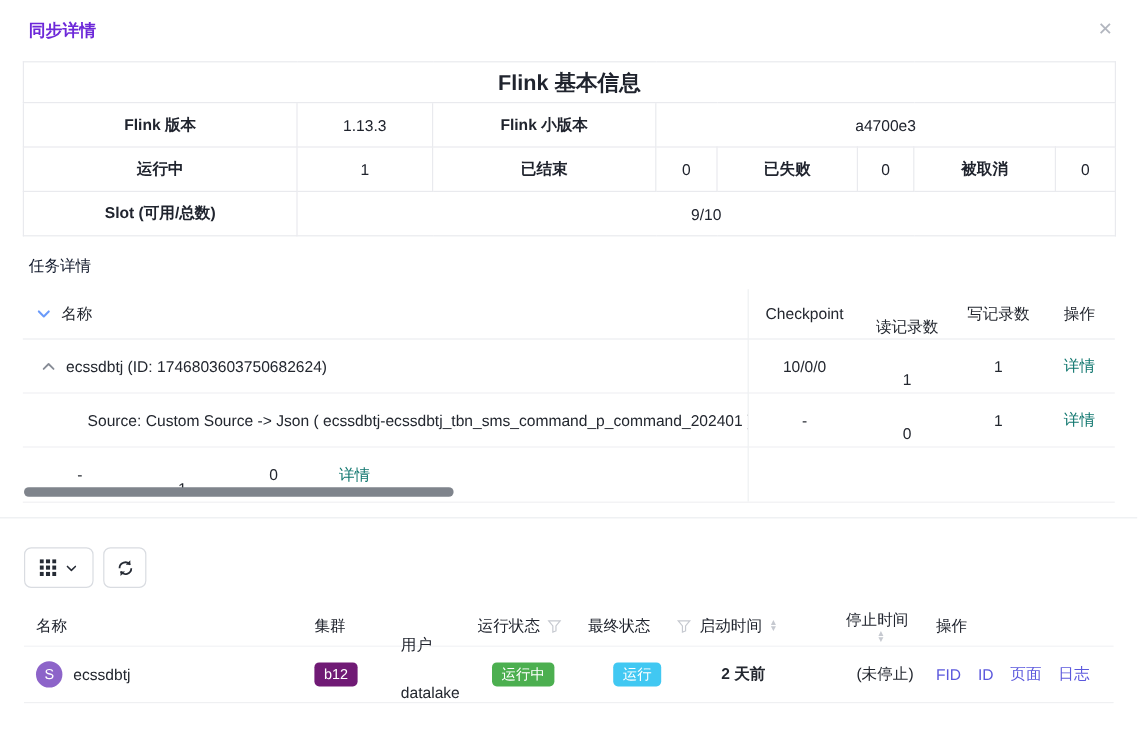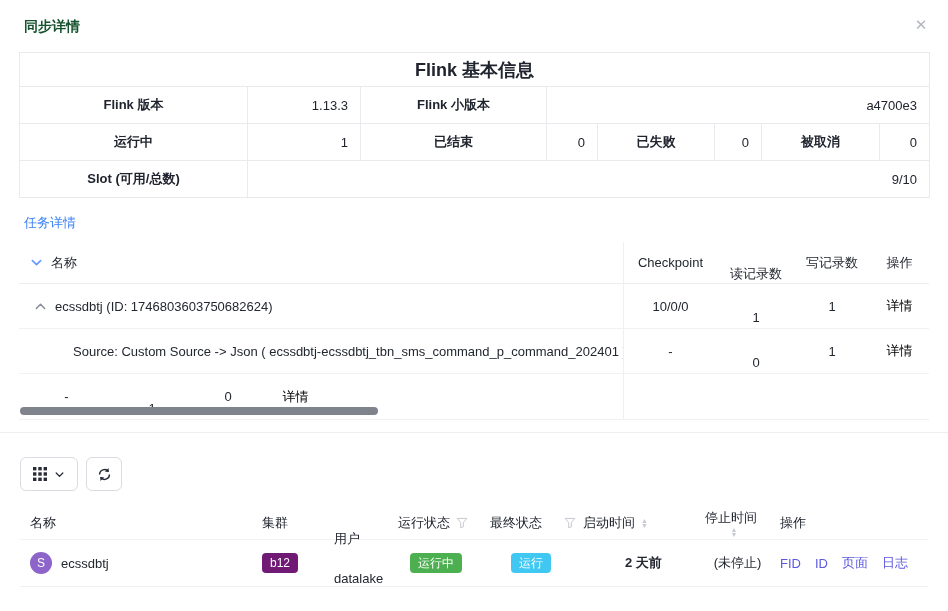--- a/index.html
+++ b/index.html
@@ -2,45 +2,45 @@
 <html><head>
 <meta charset="utf-8">
 <style>
   * { margin:0; padding:0; box-sizing:border-box; }
   html,body { background:#fff; }
   body { font-family:"Liberation Sans","DejaVu Sans",sans-serif; color:#23272f; }
   .modal { position:relative; width:948px; height:611px; background:#fff; overflow:hidden; }
 
   
   .modal-header { padding:17px 24px 0; }
-  .modal-title { font-size:14px; font-weight:700; color:#14532d; }
+  .modal-title { font-size:14px; font-weight:700; color:#6d28d9; }
   .close-btn { position:absolute; top:15px; right:17px; width:20px; height:20px; border:0; background:none;
                color:#b2b6bf; font-size:15px; line-height:20px; text-align:center; cursor:pointer; }
 
   
   table.info-table { border-collapse:collapse; table-layout:fixed; width:910px; margin:16px 0 0 19px; }
   .info-table th, .info-table td { border:1px solid #e9eaee; font-size:13px; height:37px; color:#20242e; }
   .info-table th { height:34px; font-weight:700; text-align:center; font-size:18px; }
   .info-table td.lbl { font-weight:700; text-align:center; }
-  .info-table td.val { text-align:right; padding:0 12px; font-weight:400; }
-
-  
-  .section-title { margin:16px 0 0 24px; font-size:13px; color:#3b82f6; }
+  .info-table td.val { text-align:center; padding:0 12px; font-weight:400; }
+
+  
+  .section-title { margin:16px 0 0 24px; font-size:13px; color:#0f172a; }
 
   
   .task-table { position:relative; width:910px; margin:10px 0 0 19px; border-bottom:1px solid #f0f1f3; }
   .task-vline { position:absolute; top:0; bottom:0; left:604px; width:1px; background:#eef0f2; }
   .t-row { display:flex; align-items:center; height:45px; border-bottom:1px solid #f0f1f3; font-size:13px; }
   .t-head { height:42px; border-bottom:1px solid #ebedf0; }
   .t-name { flex:none; width:604px; display:flex; align-items:center; overflow:hidden; white-space:nowrap; }
   .t-name .nm { overflow:hidden; white-space:nowrap; }
   .t-head .t-name { padding-left:11px; gap:8px; }
   .t-cell { flex:none; text-align:center; font-size:13px; }
   .c-checkpoint { width:95px; } .c-read { width:76px;margin-top:23px; } .c-write { width:76px; } .c-action { width:59px; }
-  .detail-link { color:#000000; font-size:13px; text-decoration:none; cursor:pointer; }
+  .detail-link { color:#0f766e; font-size:13px; text-decoration:none; cursor:pointer; }
   .expand-toggle { background:none; border:0; padding:0; margin:0 8px 0 14px; width:14px; height:14px;
                    display:flex; align-items:center; justify-content:center; cursor:pointer; }
   .indent { padding-left:54px; }
   .hscroll-thumb { position:absolute; left:1px; bottom:4px; width:358px; height:8px; border-radius:4px;
                    background:#7f848c; cursor:pointer; }
 
   .divider { width:948px; height:1px; background:#eceef1; margin-top:12px; }
 
   
   .toolbar { margin:24px 0 0 20px; display:flex; gap:8px; }
@@ -58,21 +58,21 @@
   .jc-final { width:93px;gap:16px; } .jc-start { width:99px; } .jc-stop { width:98px;flex-direction:column; }
   .jc-action { flex:1; gap:14px; }
   .hdr-icon { margin-left:6px; display:inline-flex; }
   .sorter { display:inline-flex; flex-direction:column; margin-left:6px; color:#c6c9d0; font-size:7px; line-height:5px; }
   .avatar { width:22px; height:22px; border-radius:50%; background:#8d64c9; color:#fff; font-size:12px;
             display:flex; align-items:center; justify-content:center; }
   .badge { display:inline-block; color:#fff; font-size:12px; line-height:20px; padding:0 8px; border-radius:4px; }
   .badge-cluster { background:#701a75; }
   .badge-green { background:#4caf50; }
   .badge-cyan { background:#41c8f2; }
-  .bold { font-weight:700;margin-left:24px; }
+  .bold { font-weight:700; }
   .op-link { color:#5b58dd; text-decoration:none; cursor:pointer; }
 </style>
 </head>
 <body>
 
 <div class="modal">
 
   <div class="modal-header">
     <span class="modal-title">同步详情</span>
   </div>

